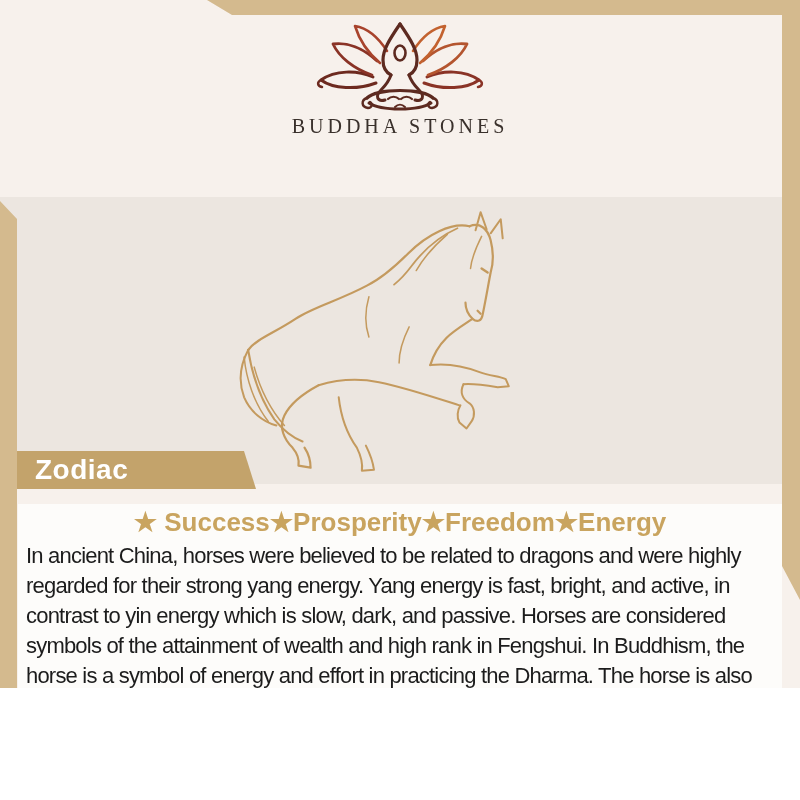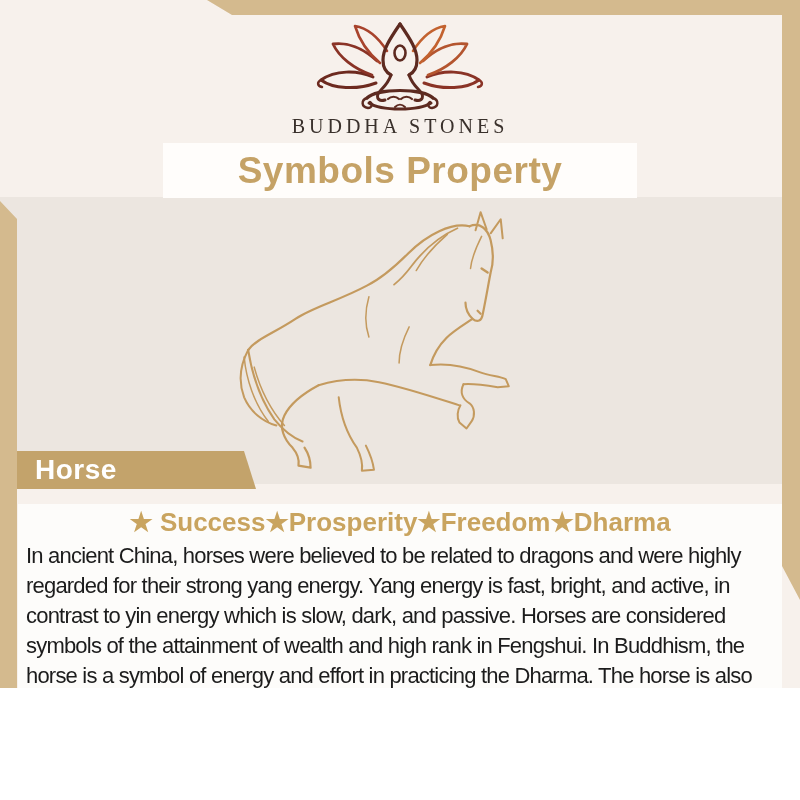--- a/index.html
+++ b/index.html
@@ -77,23 +77,20 @@
         <path d="M118,78 C108,68 62,68 52,78" stroke="#5d2a20" stroke-width="3.2"></path>
         <path d="M54,83 C66,91 104,91 116,83" stroke="#5d2a20" stroke-width="3"></path>
         <path d="M52,78 C46,80 46,87 53,88 C57,88 58,84 55,82" stroke="#5d2a20" stroke-width="2.4"></path>
         <path d="M118,78 C124,80 124,87 117,88 C113,88 112,84 115,82" stroke="#5d2a20" stroke-width="2.4"></path>
         <path d="M80,87 c3,-3 7,-3 10,0" stroke="#5d2a20" stroke-width="2"></path>
       </g>
     </svg>
   </div>
   <div class="brand-name">BUDDHA STONES</div>
 
-  <div class="title-box">
-    <span>Symbols Property</span>
-  </div>
 
   <div class="horse-wrap">
     <svg viewBox="0 0 330 285" width="332" height="287">
       <g fill="none" stroke="#c49a5e" stroke-linecap="round" stroke-linejoin="round">
 
         <path d="M256,24 L261,6 L267,23" stroke-width="2"></path>
         <path d="M271,27 L281,13 L283,32" stroke-width="2"></path>
 
         <path d="M250,20 C260,16 268,22 271,34 C274,46 274,56 271,66 C269,76 266,94 263,108 C262,114 258,116 253,112 C249,108 246,102 246,96" stroke-width="2.2"></path>
 
@@ -124,21 +121,21 @@
         <path d="M26,150 C28,172 36,196 50,214" stroke-width="1.5"></path>
         <path d="M36,160 C42,182 52,202 66,218" stroke-width="1.5"></path>
 
         <path d="M150,90 C146,104 146,118 150,130" stroke-width="1.5"></path>
         <path d="M190,120 C184,132 180,144 180,156" stroke-width="1.5"></path>
       </g>
     </svg>
   </div>
 
   <div class="zodiac-banner">
-    <span>Horse</span>
+    <span>Zodiac</span>
   </div>
 
   <div class="content-box">
-    <div class="star-line">★ Success★Prosperity★Freedom★Dharma</div>
+    <div class="star-line">★ Success★Prosperity★Freedom★Energy</div>
     <div class="description">In ancient China, horses were believed to be related to dragons and were highly regarded for their strong yang energy. Yang energy is fast, bright, and active, in contrast to yin energy which is slow, dark, and passive. Horses are considered symbols of the attainment of wealth and high rank in Fengshui. In Buddhism, the horse is a symbol of energy and effort in practicing the Dharma. The horse is also the seventh animal in the Chinese Zodiac. People born in a horse year tend to have attributes associated with the horse: They are hard workers, they like to travel, and they are free spirits.</div>
   </div>
 
 </div>
 
 </body></html>

